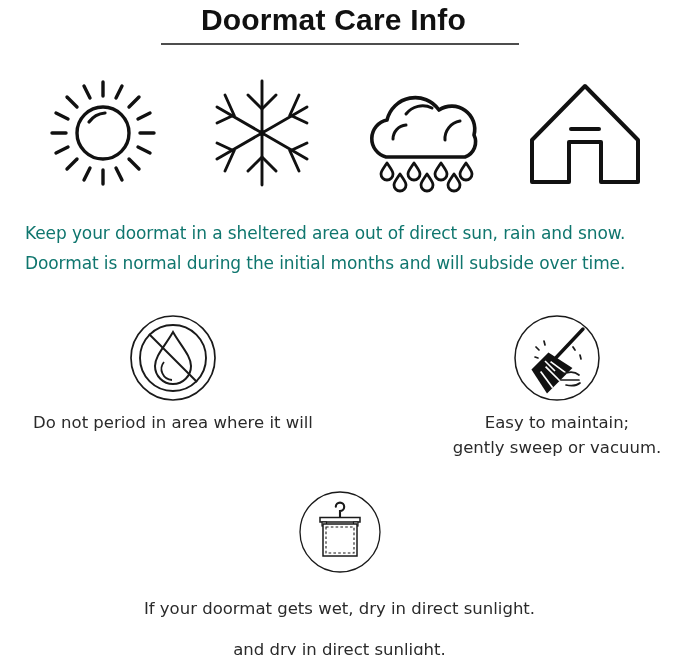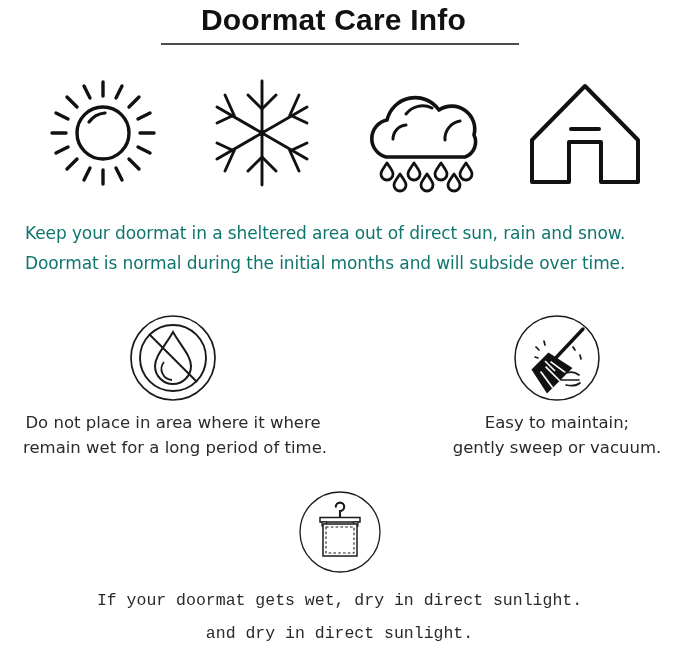--- a/index.html
+++ b/index.html
@@ -121,21 +121,21 @@
     display: flex;
     align-items: center;
     justify-content: center;
   }
   .bottom-caption {
     font-size: 16.5px;
     line-height: 25px;
     color: #2a2a2a;
     margin-top: 4px;
   }
-  .bottom-caption p { margin: 8px; padding: 0; white-space: nowrap; font-family: Liberation Mono, monospace; }
+  .bottom-caption p { margin: 16px; padding: 0; white-space: nowrap; }
 
   svg { display: block; overflow: visible; }
 </style>
 </head>
 <body>
 
 <div class="title-block">
   <h1 class="page-title">Doormat Care Info</h1>
   <div class="title-rule"></div>
 </div>
@@ -258,22 +258,21 @@
             <path d="M44 18 C52 32 62 42 62 52 a18 18 0 0 1 -36 0 C26 42 36 32 44 18 Z" stroke-width="2"></path>
 
             <path d="M35 48 a11 11 0 0 0 8 18" stroke-width="1.8"></path>
 
             <line x1="20" y1="20" x2="68" y2="68" stroke-width="2"></line>
           </g>
         </svg>
       </span>
     </div>
     <div class="caption">
-      <p>Do not place in area where it where</p>
-      <p>remain wet for a long period of time.</p>
+      <p>Do not period in area where it will</p>
     </div>
   </div>
 
   <div class="mid-col mid-right">
     <div class="mid-icon">
       <span>
         <svg width="88" height="88" viewBox="0 0 88 88">
           <circle cx="44" cy="44" r="42" stroke="#1a1a1a" stroke-width="1.5" fill="none"></circle>
 
           <line x1="70" y1="15" x2="38" y2="49" stroke="#111111" stroke-width="3.4" stroke-linecap="round"></line>

